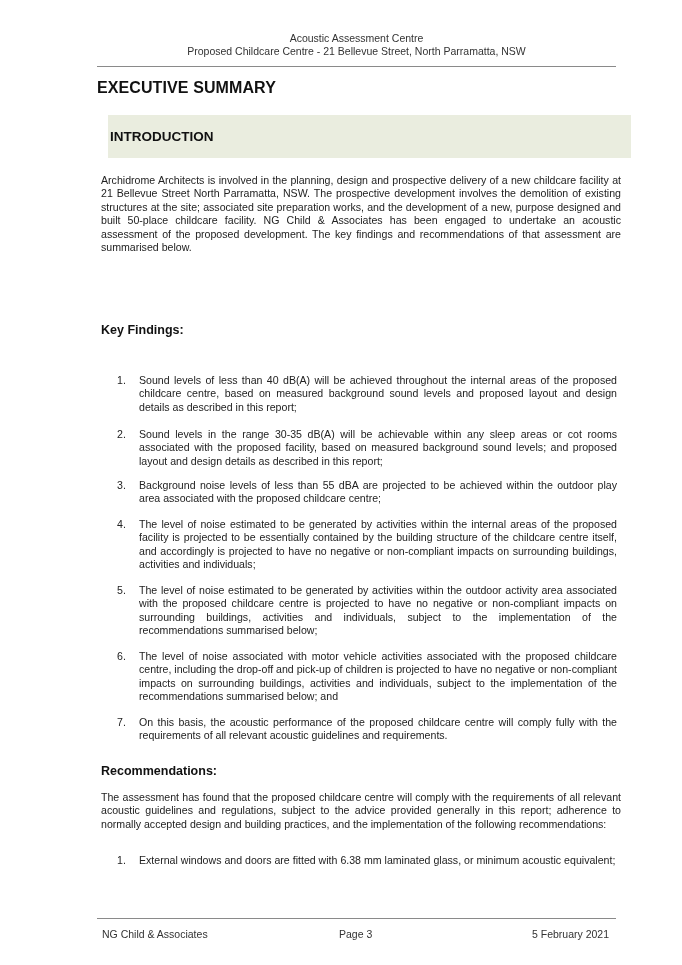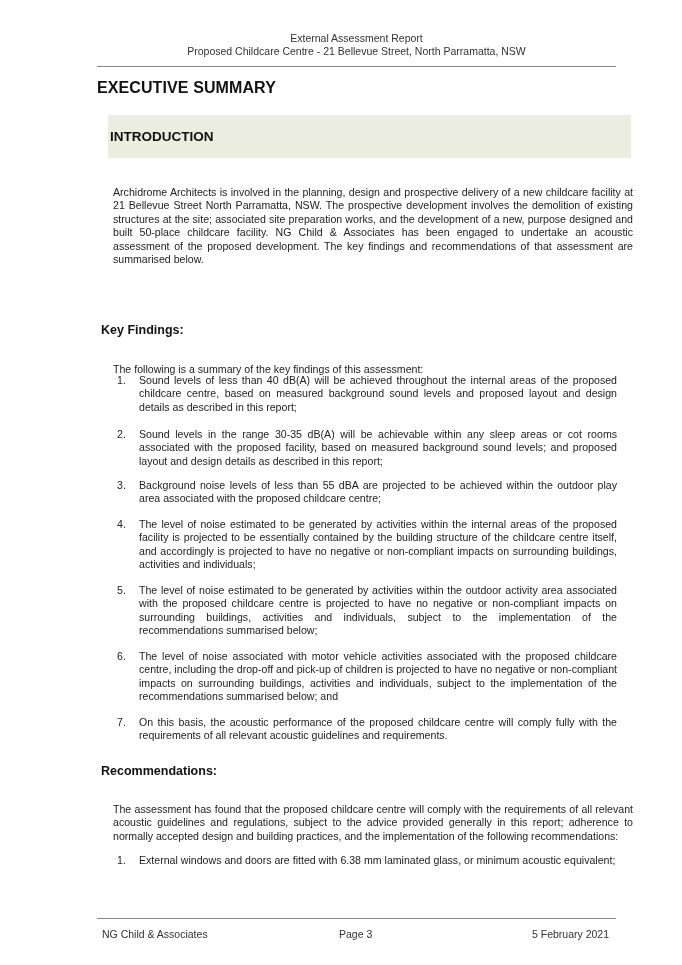--- a/index.html
+++ b/index.html
@@ -62,21 +62,21 @@
     .band-intro h2 { top: 14px; }
     .band-overall { top: 263px; height: 43px; }
     .band-overall h2 { top: 15px; }
     .para {
       position: absolute;
       left: 97px; width: 520px;
       font-size: 10.6px;
       line-height: 13.4px;
       text-align: justify;
       color: #222;
-      margin: 16px;
+      margin: 4px;
     }
     .subhead {
       position: absolute;
       left: 97px;
       font-size: 12.5px;
       font-weight: bold;
       color: #111;
       margin: 4px;
     }
     .list-item {
@@ -112,37 +112,36 @@
     .footer-left { left: 102px; }
     .footer-center { left: 339px; }
     .footer-right { left: 532px; }
   </style>
 </head>
 <body>
 
 <div class="page">
 
   <div class="running-header">
-    <div>External Assessment Report</div>
+    <div>Acoustic Assessment Centre</div>
     <div>Proposed Childcare Centre - 21 Bellevue Street, North Parramatta, NSW</div>
   </div>
   <div class="header-rule"></div>
 
   <h1 class="doc-title">EXECUTIVE SUMMARY</h1>
 
   <div class="section-band band-intro">
     <h2>INTRODUCTION</h2>
   </div>
 
   <p class="para" style="top:170px;">Archidrome Architects is involved in the planning, design and prospective delivery of a new childcare facility at 21 Bellevue Street North Parramatta, NSW. The prospective development involves the demolition of existing structures at the site; associated site preparation works, and the development of a new, purpose designed and built 50-place childcare facility. NG Child &amp; Associates has been engaged to undertake an acoustic assessment of the proposed development. The key findings and recommendations of that assessment are summarised below.</p>
 
 
   <h3 class="subhead" style="top:319px;">Key Findings:</h3>
 
-  <p class="para" style="top:347px;">The following is a summary of the key findings of this assessment:</p>
 
   <div class="list-item" style="top:374px;">
     <span class="num">1.</span>
     <span class="text">Sound levels of less than 40 dB(A) will be achieved throughout the internal areas of the proposed childcare centre, based on measured background sound levels and proposed layout and design details as described in this report;</span>
   </div>
 
   <div class="list-item" style="top:428px;">
     <span class="num">2.</span>
     <span class="text">Sound levels in the range 30-35 dB(A) will be achievable within any sleep areas or cot rooms associated with the proposed facility, based on measured background sound levels; and proposed layout and design details as described in this report;</span>
   </div>

